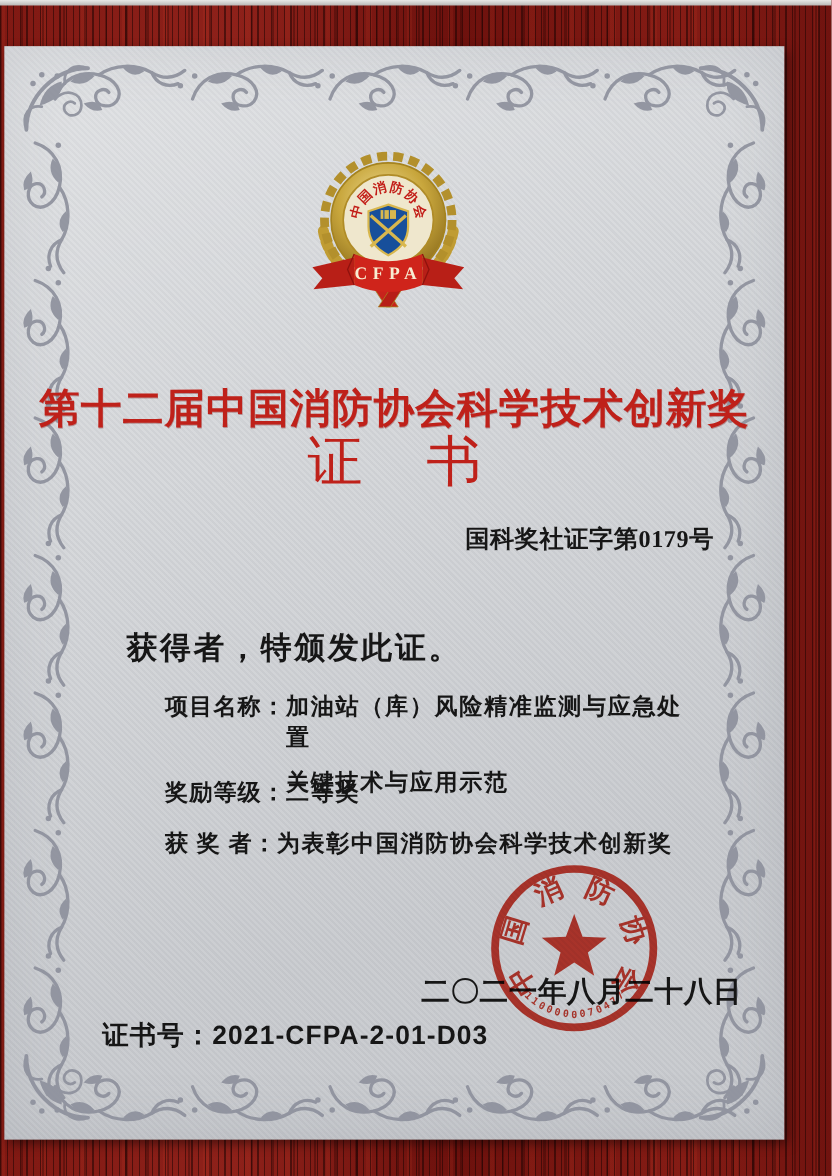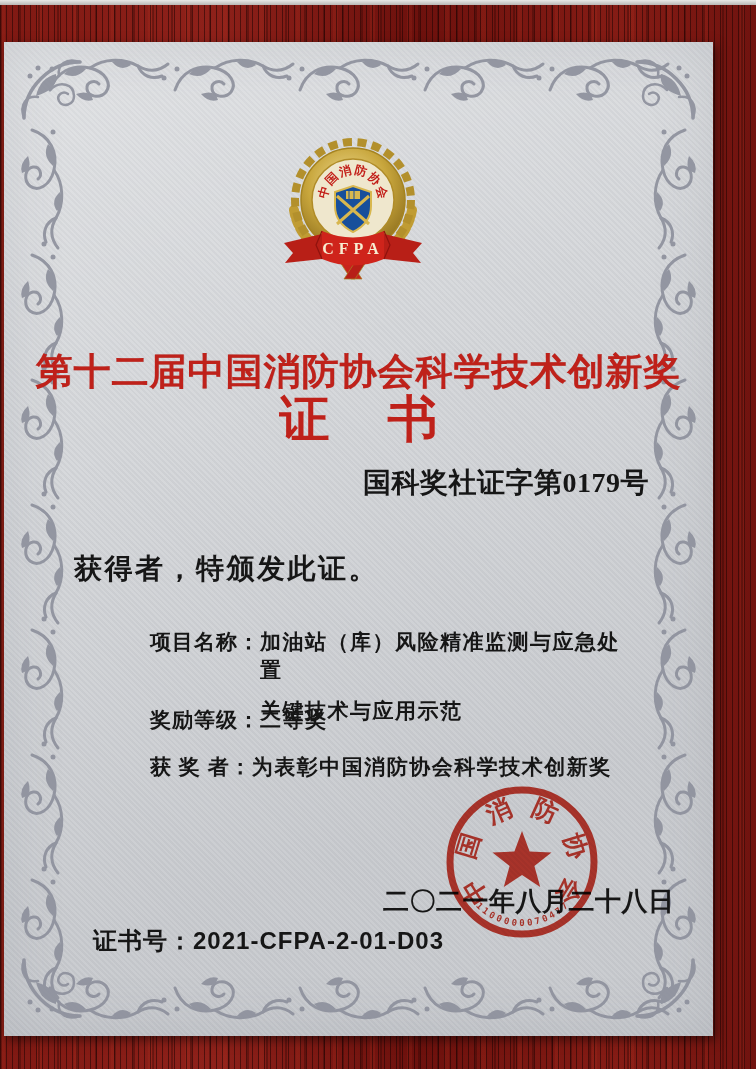--- a/index.html
+++ b/index.html
@@ -42,33 +42,33 @@
   svg.seal{position:absolute;left:433px;top:735px;width:170px;height:170px;mix-blend-mode:multiply;opacity:.9;z-index:3;}
 
   .award-title{
     position:absolute;top:258px;left:0;width:100%;text-align:center;
     color:var(--title-red);font-weight:700;font-size:37px;letter-spacing:1px;
     text-shadow:.4px .4px 0 rgba(120,10,8,.35);
     margin-top:47px;
   }
   .doc-title{
     position:absolute;top:344px;left:0;width:100%;text-align:center;
-    color:var(--title-red);font-weight:700;font-size:50px;
+    color:var(--title-red);font-weight:400;font-size:50px;
   }
   .doc-title span{letter-spacing:58px;margin-right:-58px;}
   .ref-no{
-    position:absolute;top:422px;right:64px;
-    color:var(--ink);font-weight:700;font-size:28px;letter-spacing:.5px;
+    position:absolute;top:433px;right:64px;
+    color:var(--ink);font-weight:700;font-size:22px;letter-spacing:.5px;
   }
   .body-line{
     position:absolute;left:70px;width:585px;
     color:var(--ink);font-size:28px;font-weight:600;letter-spacing:2.5px;
   }
   .body-l1{top:454px;padding-left:58px;}
-  .body-l2{top:508px;}
+  .body-l2{top:528px;margin-left:41px;}
 
   .field{
     position:absolute;left:146px;display:flex;align-items:flex-start;
     font-family:"Liberation Sans","DejaVu Sans",sans-serif;
     font-weight:700;font-size:21px;color:var(--ink);letter-spacing:1px;
   }
   .field .flabel{white-space:pre;flex:none;}
   .field .fvalue{display:flex;flex-direction:column;gap:13px;letter-spacing:1.5px;}
   .f-project{top:586px;max-width:470px;}
   .f-grade{top:664px;}

